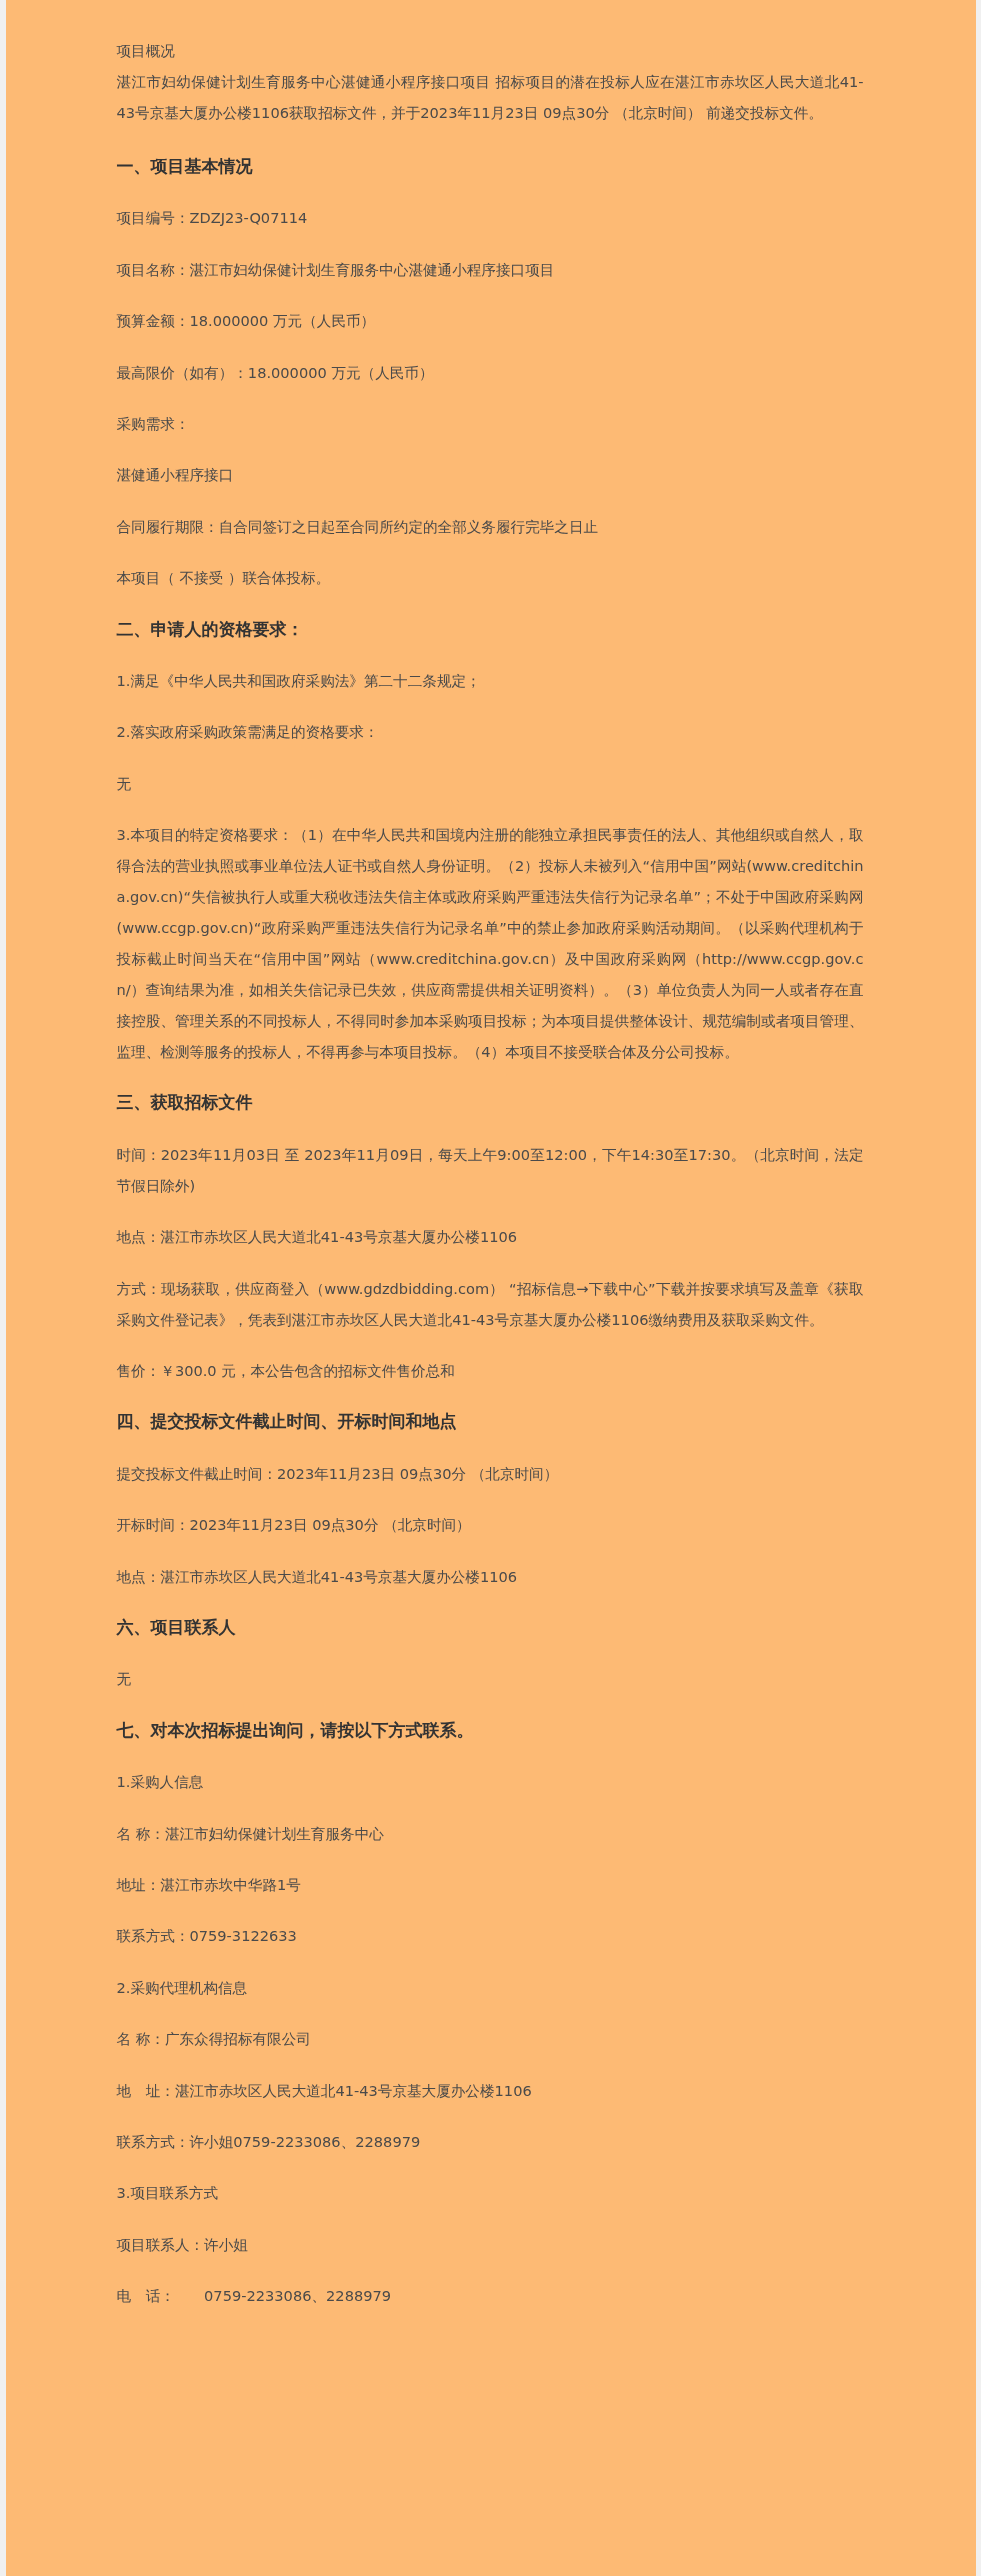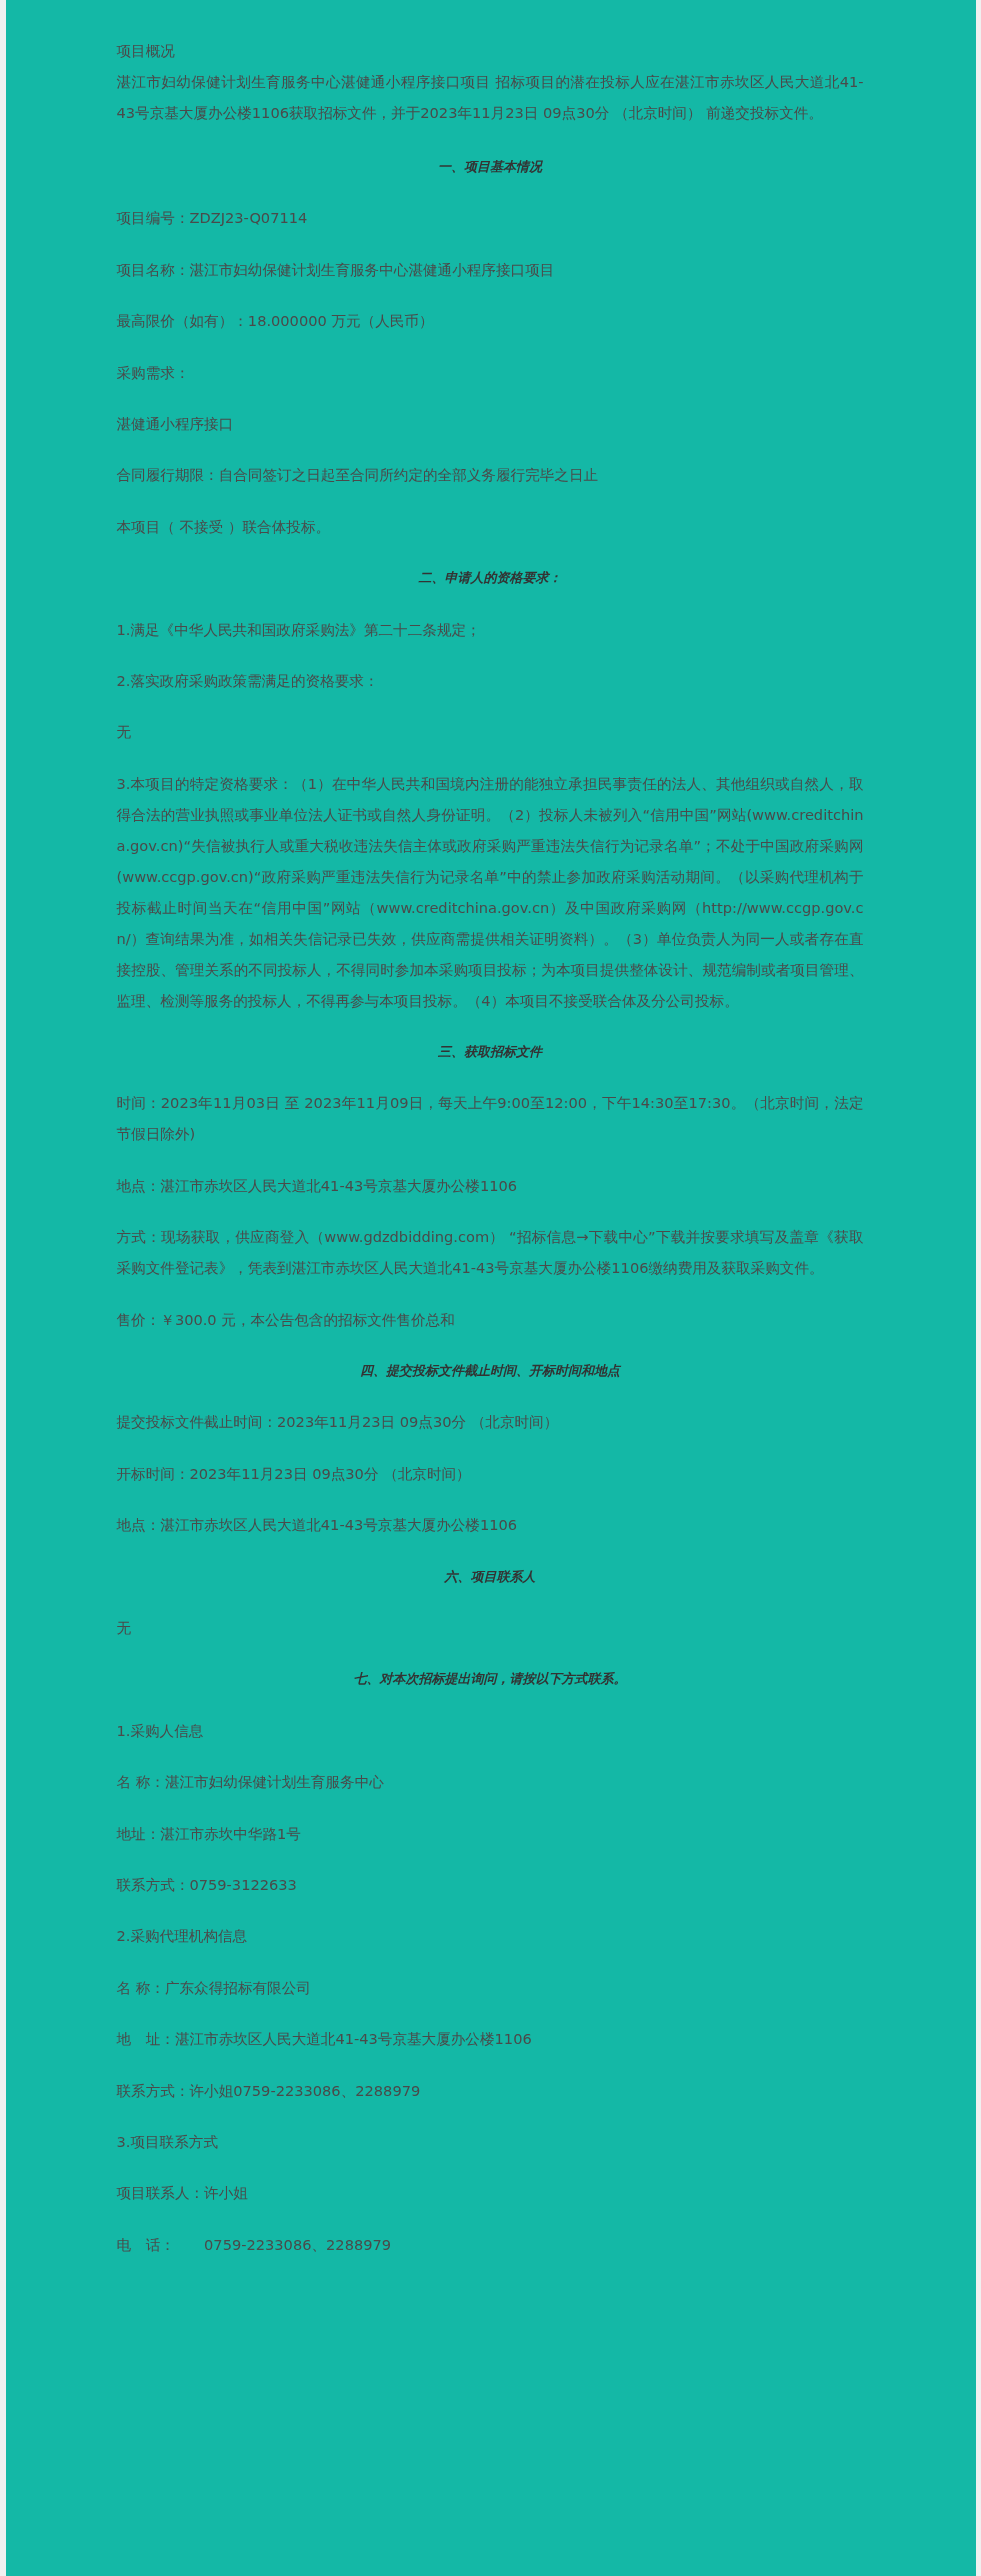--- a/index.html
+++ b/index.html
@@ -5,41 +5,40 @@
   html, body {
     margin: 0;
     padding: 0;
     background: #f0f0f0;
     font-family: "DejaVu Sans", "Liberation Sans", sans-serif;
   }
   body { min-height: 2576px; }
   .page {
     width: 970px;
     margin: 0 auto;
-    background: #14b8a6;
+    background: #fdba74;
     padding: 35px 112px 58px 111px;
     box-sizing: border-box;
     min-height: 2576px;
   }
   .intro { margin: 0 0 23px 0; }
   .intro p {
     margin: 0;
     font-size: 14.6px;
     line-height: 31px;
     color: #4a4a4a;
     text-align: justify;
   }
   .section h2 {
-    font-size: 13px;
+    font-size: 17px;
     font-weight: bold;
     color: #333333;
     line-height: 31px;
     margin: 0 0 20.4px 0;
-    text-align: center;
-    font-style: italic;
+    text-align: left;
   }
   .section p {
     font-size: 14.6px;
     line-height: 31px;
     color: #4a4a4a;
     margin: 0 0 20.4px 0;
     text-align: justify;
     word-break: break-all;
   }
 </style>
@@ -49,20 +48,21 @@
 <div class="page">
   <div class="intro">
     <p>项目概况</p>
     <p>湛江市妇幼保健计划生育服务中心湛健通小程序接口项目 招标项目的潜在投标人应在湛江市赤坎区人民大道北41-43号京基大厦办公楼1106获取招标文件，并于2023年11月23日 09点30分 （北京时间） 前递交投标文件。</p>
   </div>
   <div id="sections">
       <div class="section">
         <h2>一、项目基本情况</h2>
         <p>项目编号：ZDZJ23-Q07114</p>
         <p>项目名称：湛江市妇幼保健计划生育服务中心湛健通小程序接口项目</p>
+        <p>预算金额：18.000000 万元（人民币）</p>
         <p>最高限价（如有）：18.000000 万元（人民币）</p>
         <p>采购需求：</p>
         <p>湛健通小程序接口</p>
         <p>合同履行期限：自合同签订之日起至合同所约定的全部义务履行完毕之日止</p>
         <p>本项目（ 不接受 ）联合体投标。</p>
       </div>
       <div class="section">
         <h2>二、申请人的资格要求：</h2>
         <p>1.满足《中华人民共和国政府采购法》第二十二条规定；</p>
         <p>2.落实政府采购政策需满足的资格要求：</p>

